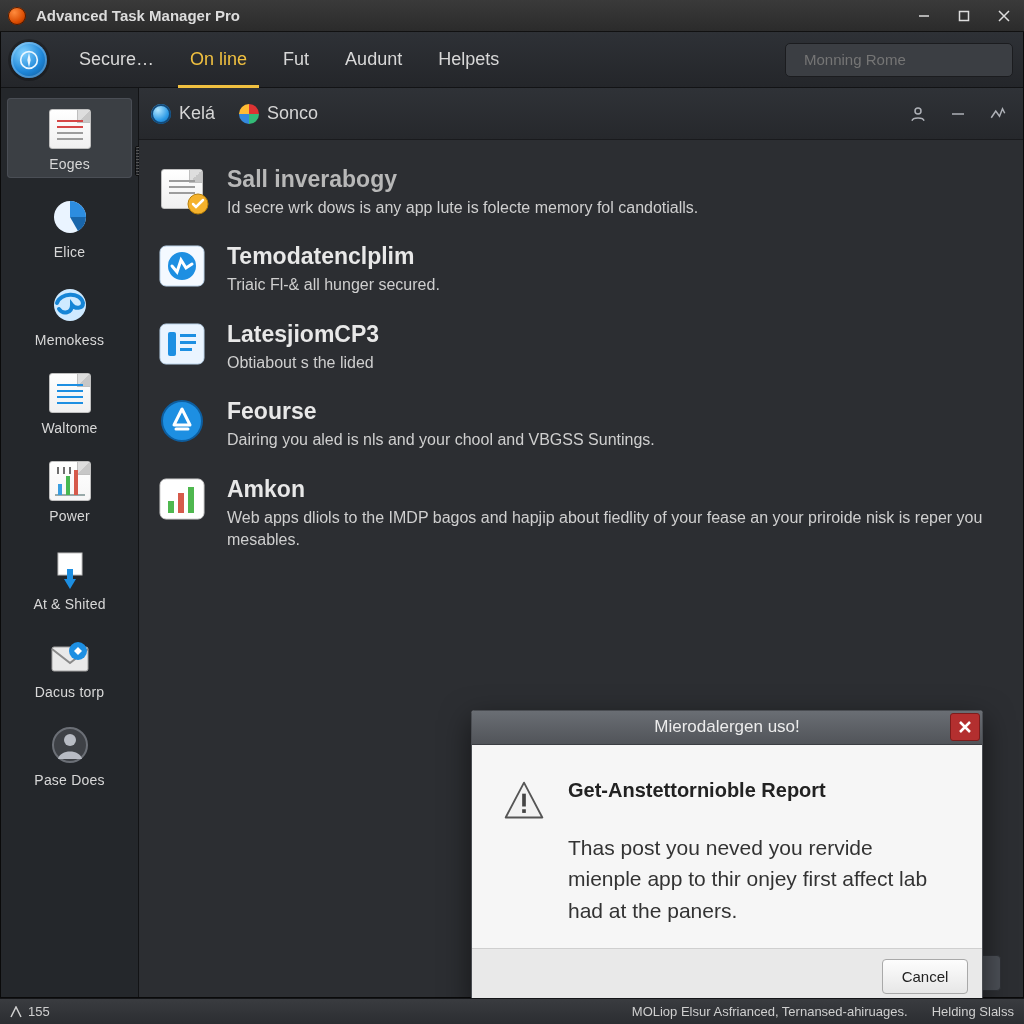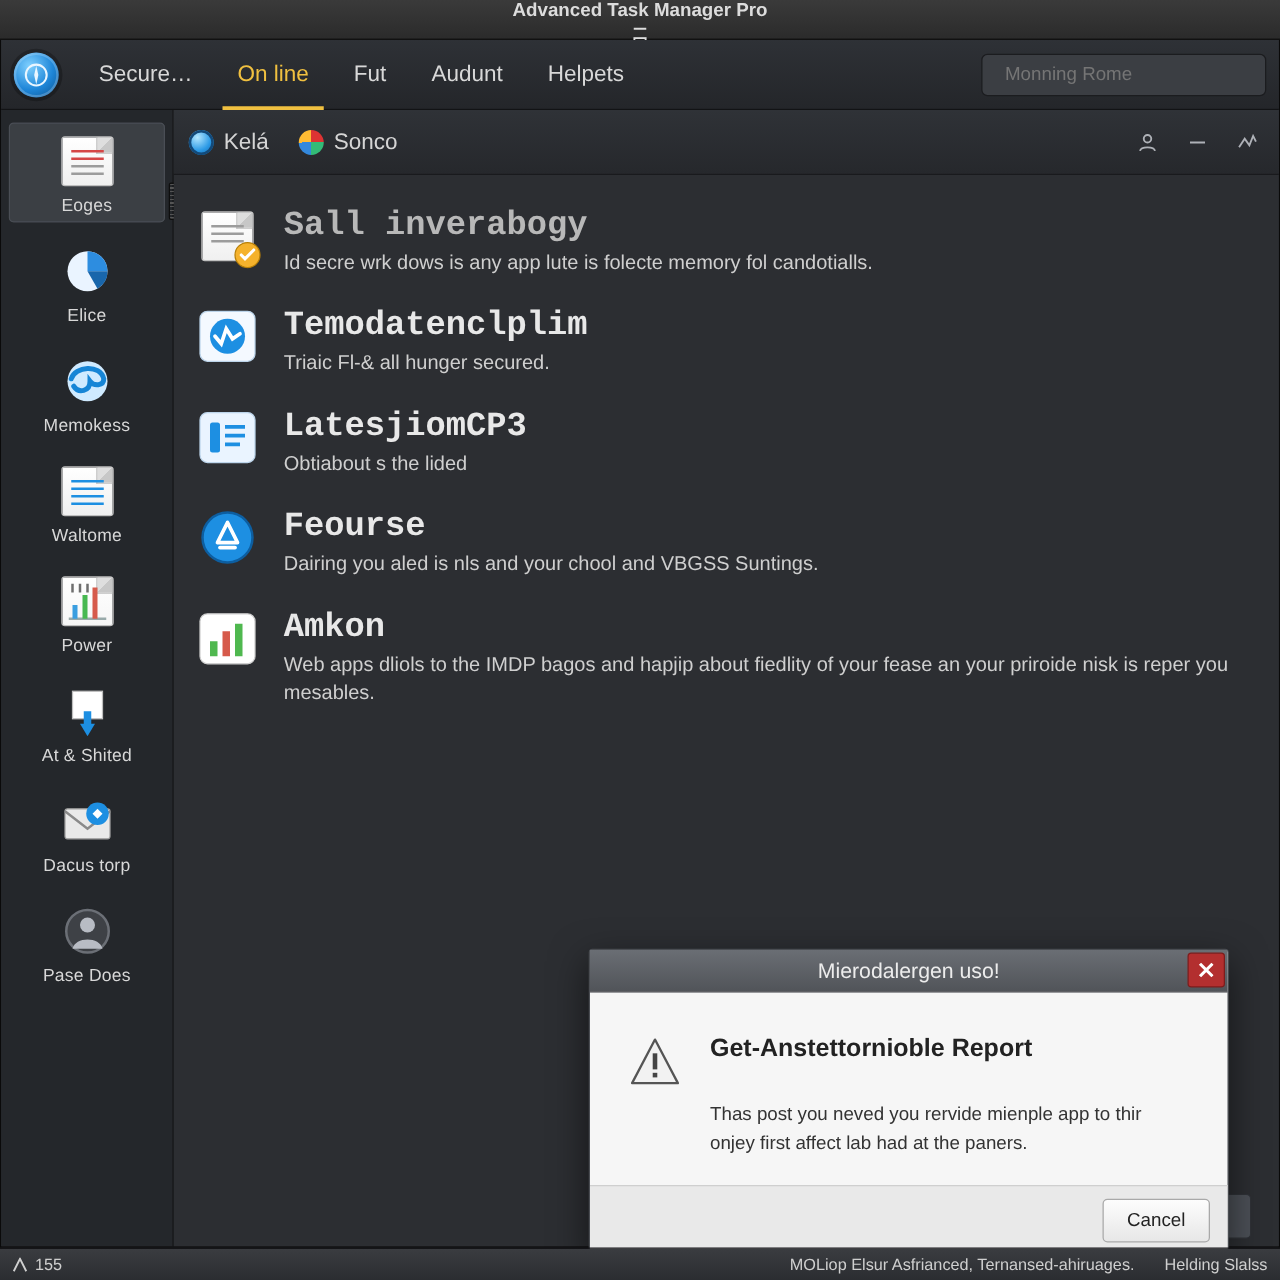--- a/index.html
+++ b/index.html
@@ -2,21 +2,21 @@
 <html><head>
 <meta charset="utf-8">
 <style>
   * { margin: 0; padding: 0; box-sizing: border-box; }
   html, body { width: 1024px; height: 1024px; overflow: hidden; font-family: "Segoe UI", Arial, sans-serif; }
   body { background: #0e0e0e; }
 
   .titlebar {
     height: 32px; display: flex; align-items: center;
     background: linear-gradient(#3a3a3a,#2b2b2b); color: #dcdcdc;
-    border-bottom: 1px solid #111; font-size: 15px; flex-direction: column;
+    border-bottom: 1px solid #111; font-size: 15px;
   }
   .titlebar .app-icon {
     width: 18px; height: 18px; border-radius: 50%; margin: 0 10px 0 8px;
     background: radial-gradient(circle at 35% 30%, #ff8b3d, #d94a00 60%, #7a2400);
     box-shadow: inset 0 0 0 1px #4c1a00;
   }
   .titlebar .title { flex: 1; font-weight: 600; }
   .titlebar .win-btn { width: 40px; height: 100%; display:flex; align-items:center; justify-content:center; cursor:pointer; color:#ddd; }
   .titlebar .win-btn svg { width:12px; height:12px; stroke:#ddd; stroke-width:1.5; fill:none; }
 
@@ -85,21 +85,21 @@
   .subtab .dot { width:20px; height:20px; border-radius:50%; margin-right:8px; }
   .dot-blue { background:radial-gradient(circle at 35% 30%, #b3e7ff, #2c9ae6 55%, #0d5ea0); box-shadow:0 0 0 2px #134a7a inset; }
   .dot-multi { background:conic-gradient(#d33 0 90deg,#3b7 90deg 180deg,#38d 180deg 270deg,#fb3 270deg 360deg); }
   .subtabs .spacer { flex:1; }
   .subtabs .tool { width:26px; height:26px; display:flex; align-items:center; justify-content:center; cursor:pointer; color:#aeb1b7; margin-left:14px; }
   .subtabs .tool svg { width:18px; height:18px; stroke:#aeb1b7; stroke-width:2; fill:none; }
 
   .content { flex:1; padding:16px 24px 0 16px; overflow:hidden; }
   .entry { display:flex; margin:10px 0 24px; }
   .entry .thumb { width:54px; height:46px; margin-right:18px; display:flex; align-items:center; justify-content:center; flex-shrink:0;}
-  .entry h3 { color:#e8e8e8; font-size:27px; font-weight:600; margin-bottom:4px;font-family:Liberation Mono, monospace; }
+  .entry h3 { color:#e8e8e8; font-size:23px; font-weight:600; margin-bottom:4px; }
   .entry p  { color:#cfcfcf; font-size:16px; line-height:1.4; }
   .entry:first-child h3 { color:#b8b8b8; }
 
   
   .modal {
     position:absolute; left:332px; bottom:-8px; width:512px;
     background:#f6f6f6; border:1px solid #4a4d52; border-radius:3px;
     box-shadow:0 10px 30px rgba(0,0,0,.55);
     display:flex; flex-direction:column;
   }
@@ -110,21 +110,21 @@
   }
   .modal .m-close {
     position:absolute; right:2px; top:2px; width:30px; height:28px;
     background:#b32f2f; border:1px solid #7d1c1c; border-radius:3px;
     display:flex; align-items:center; justify-content:center; cursor:pointer;
   }
   .modal .m-close svg { width:12px; height:12px; stroke:#fff; stroke-width:2.5; }
   .modal .m-body { padding:34px 30px 22px; display:flex; }
   .modal .warn-ico { width:44px; height:44px; margin-right:22px; flex-shrink:0; }
   .modal .m-body h2 { font-size:20px; font-weight:700; color:#222; margin-bottom:30px; }
-  .modal .m-body p  { font-size:15px; color:#333; line-height:1.5; max-width:380px;}
+  .modal .m-body p  { font-size:21px; color:#333; line-height:1.5; max-width:380px;}
   .modal .m-foot {
     background:#e9e9e9; border-top:1px solid #cfcfcf;
     padding:10px 14px; display:flex; justify-content:flex-end;
   }
   .modal .btn {
     min-width:86px; padding:8px 14px; font-size:15px; color:#222;
     background:linear-gradient(#fdfdfd,#e7e7e7); border:1px solid #a9a9a9;
     border-radius:4px; cursor:pointer;
   }
 

